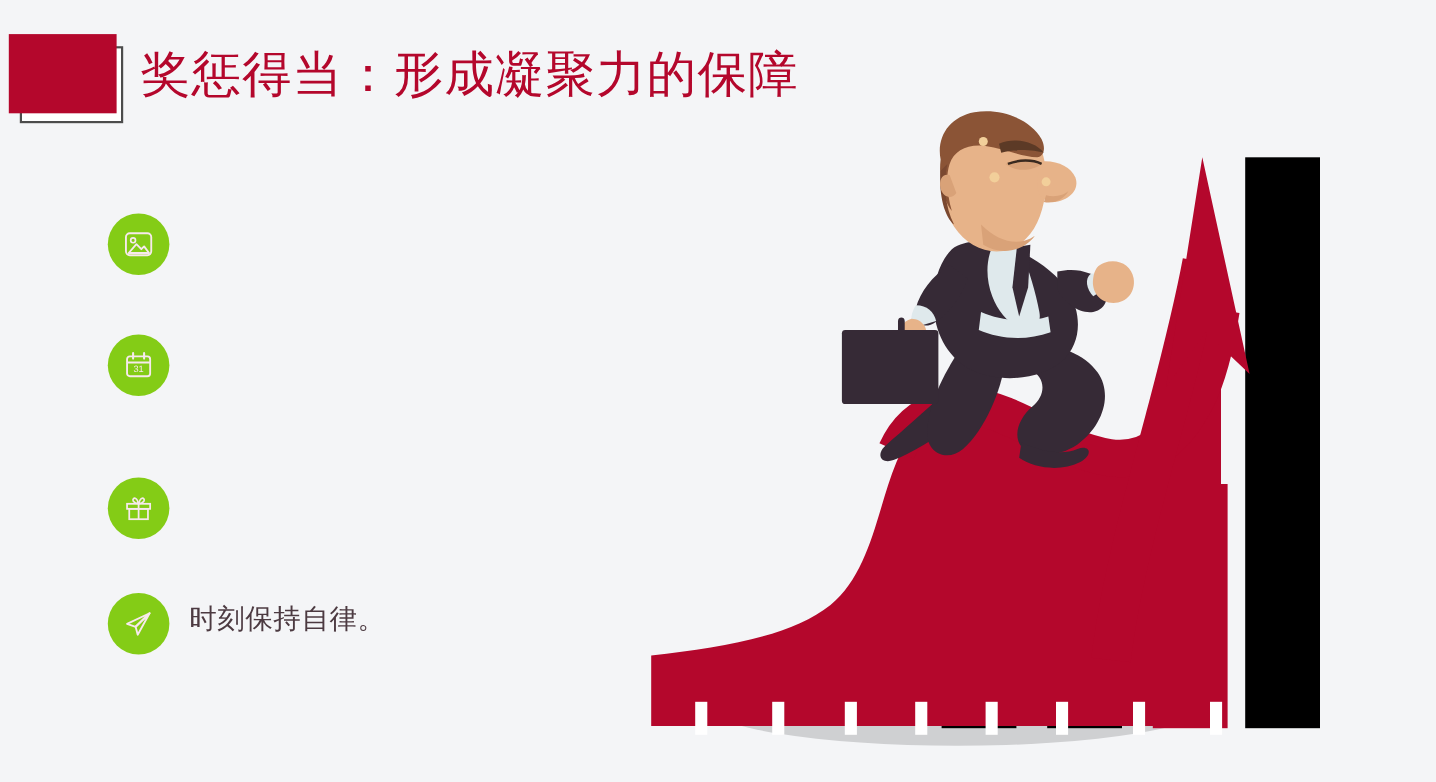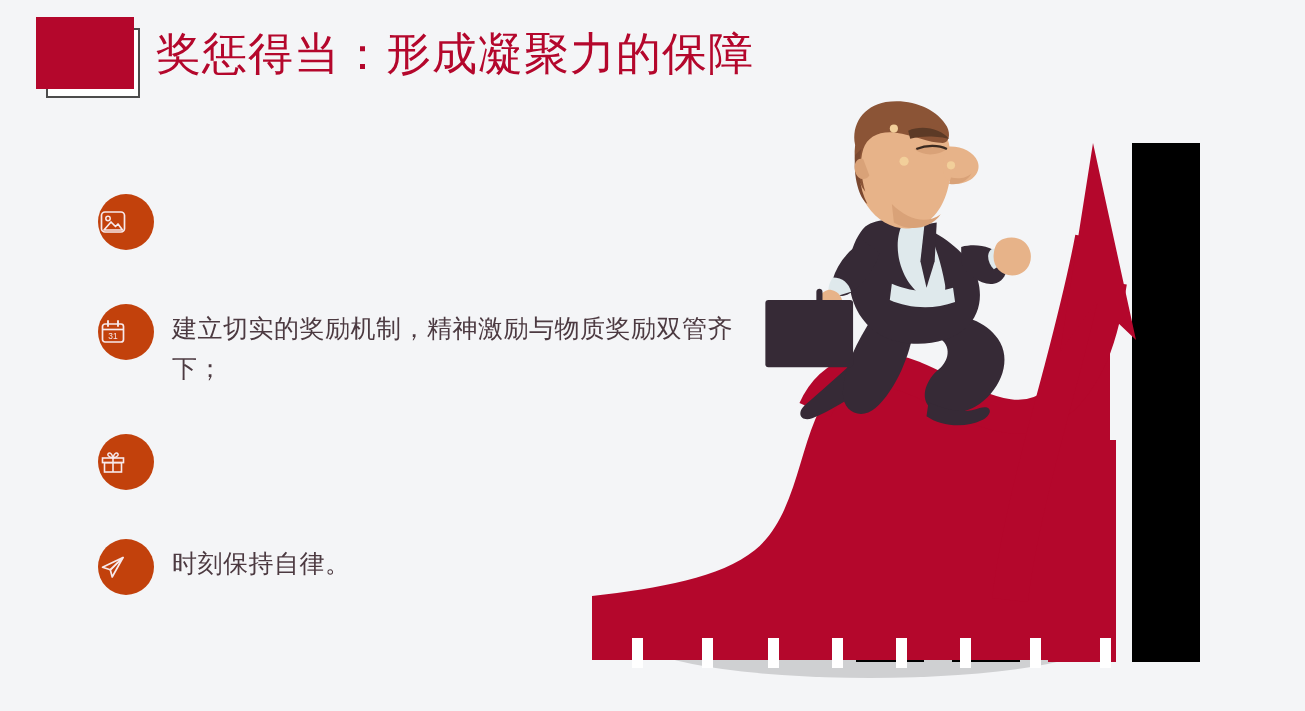--- a/index.html
+++ b/index.html
@@ -20,24 +20,23 @@
     width: 1305px;
     height: 711px;
     background: #f4f5f7;
     overflow: hidden;
   }
 
   
   .title-row {
     position: absolute;
     left: 0px;
-    top: 0;
+    top: 14px;
     width: 820px;
     height: 96px;
-    margin-left: 28px;
   }
   .deco-outline {
     position: absolute;
     left: 18px;
     top: 28px;
     width: 94px;
     height: 70px;
     background: #ffffff;
     border: 2px solid #4c4c4c;
     box-sizing: border-box;
@@ -79,24 +78,24 @@
   .bullet-0 { top: 0px; }
   .bullet-1 { top: 110px; }
   .bullet-2 { top: 240px; }
   .bullet-3 { top: 345px; }
 
   .bullet-icon {
     flex: 0 0 auto;
     width: 56px;
     height: 56px;
     border-radius: 50%;
-    background: #c2410c;
+    background: #84cc16;
     display: flex;
     align-items: center;
-    justify-content: flex-start;
+    justify-content: center;
     margin-top: 2px;
   }
   .bullet-text {
     margin-left: 18px;
     font-size: 25px;
     line-height: 40px;
     color: #4c3a41;
     max-width: 600px;
     padding-top: 6px;
     letter-spacing: 0.5px;
@@ -138,21 +137,20 @@
     <div class="bullet bullet-1">
       <span class="bullet-icon">
         <svg width="30" height="30" viewBox="0 0 30 30">
           <rect x="4.5" y="7" width="21" height="18" rx="2.5" ry="2.5" fill="none" stroke="#f7e9ec" stroke-width="1.7"></rect>
           <line x1="4.5" y1="12.5" x2="25.5" y2="12.5" stroke="#f7e9ec" stroke-width="1.7"></line>
           <line x1="10" y1="4" x2="10" y2="9" stroke="#f7e9ec" stroke-width="1.9" stroke-linecap="round"></line>
           <line x1="20" y1="4" x2="20" y2="9" stroke="#f7e9ec" stroke-width="1.9" stroke-linecap="round"></line>
           <text x="15" y="21.6" font-family="'Liberation Sans',sans-serif" font-size="8.4" fill="#f7e9ec" text-anchor="middle">31</text>
         </svg>
       </span>
-      <span class="bullet-text">建立切实的奖励机制，精神激励与物质奖励双管齐下；</span>
     </div>
 
     <div class="bullet bullet-2">
       <span class="bullet-icon">
         <svg width="30" height="30" viewBox="0 0 30 30">
           <rect x="4.5" y="11" width="21" height="4.6" fill="none" stroke="#f7e9ec" stroke-width="1.6"></rect>
           <rect x="6.5" y="15.6" width="17" height="9.4" fill="none" stroke="#f7e9ec" stroke-width="1.6"></rect>
           <line x1="15" y1="11" x2="15" y2="25" stroke="#f7e9ec" stroke-width="1.6"></line>
           <path d="M15 11 C15 11 11.5 10.5 10.2 8.6 C9.2 7.1 10.6 5.4 12.3 6.1 C13.9 6.8 15 11 15 11 Z" fill="none" stroke="#f7e9ec" stroke-width="1.5" stroke-linejoin="round"></path>
           <path d="M15 11 C15 11 18.5 10.5 19.8 8.6 C20.8 7.1 19.4 5.4 17.7 6.1 C16.1 6.8 15 11 15 11 Z" fill="none" stroke="#f7e9ec" stroke-width="1.5" stroke-linejoin="round"></path>

